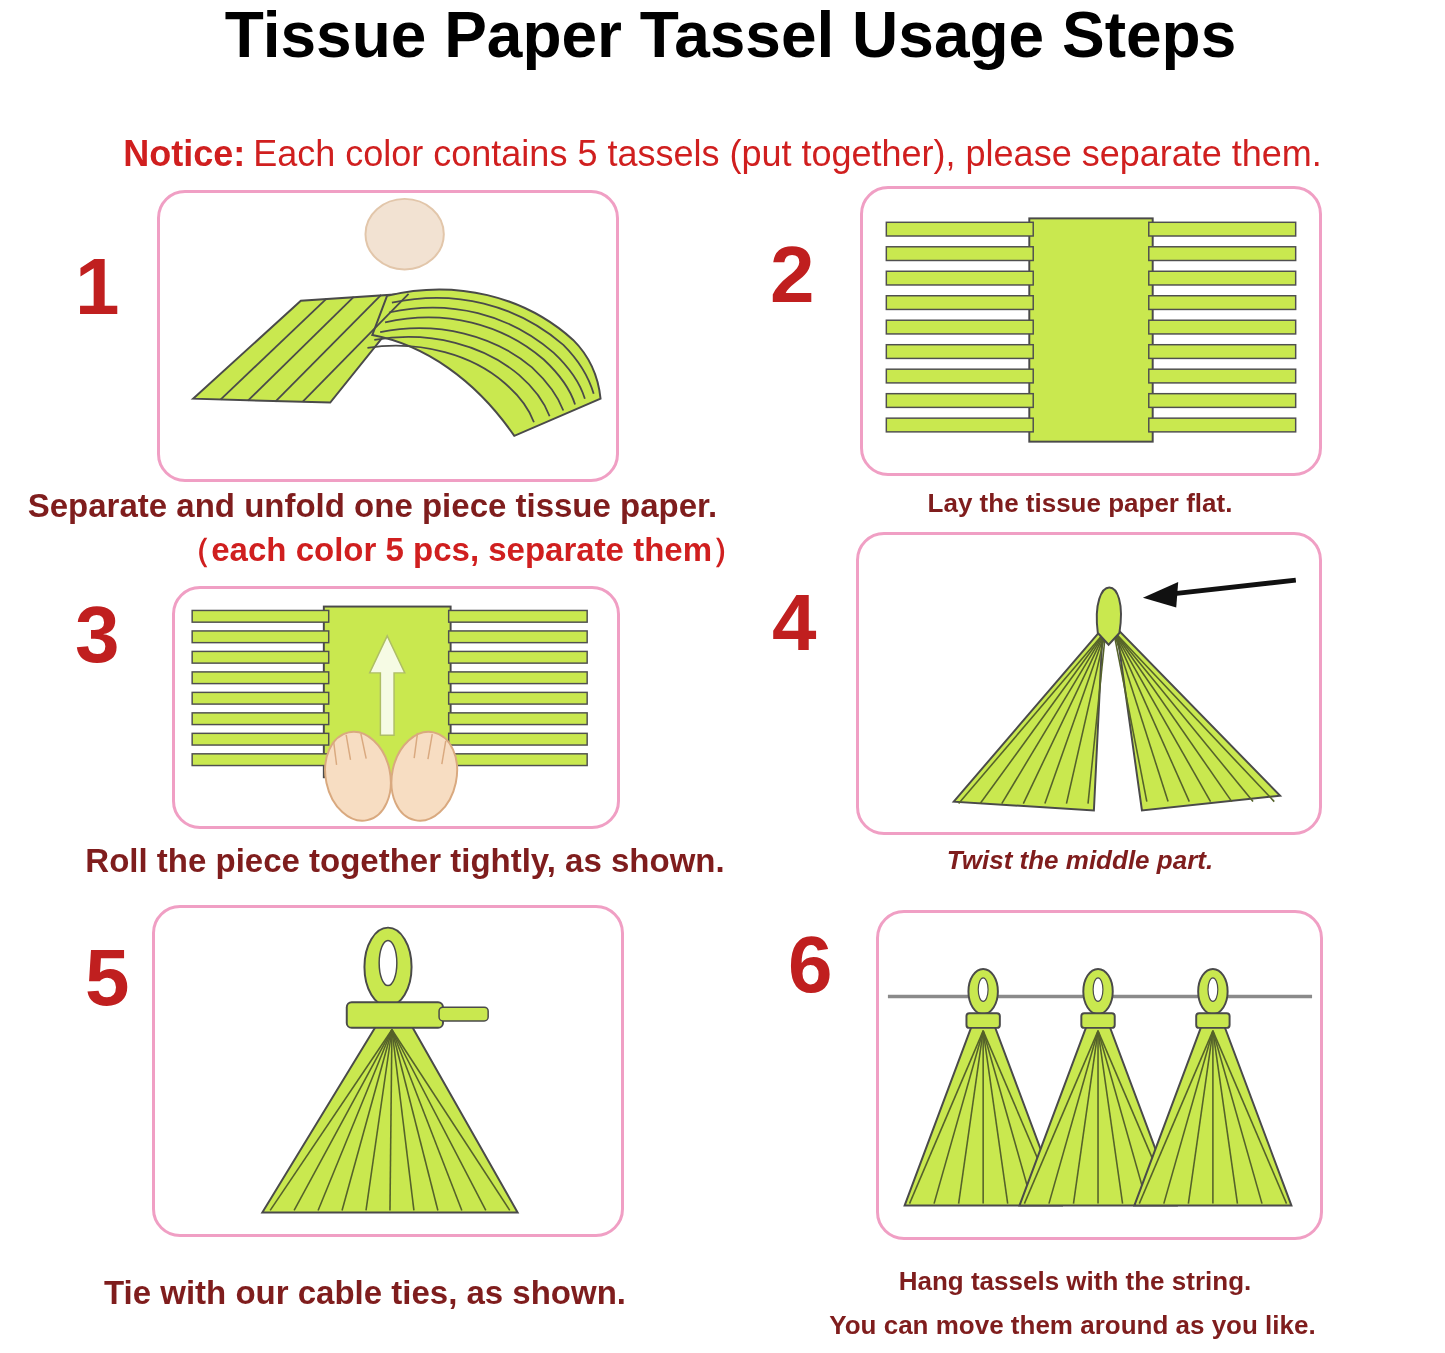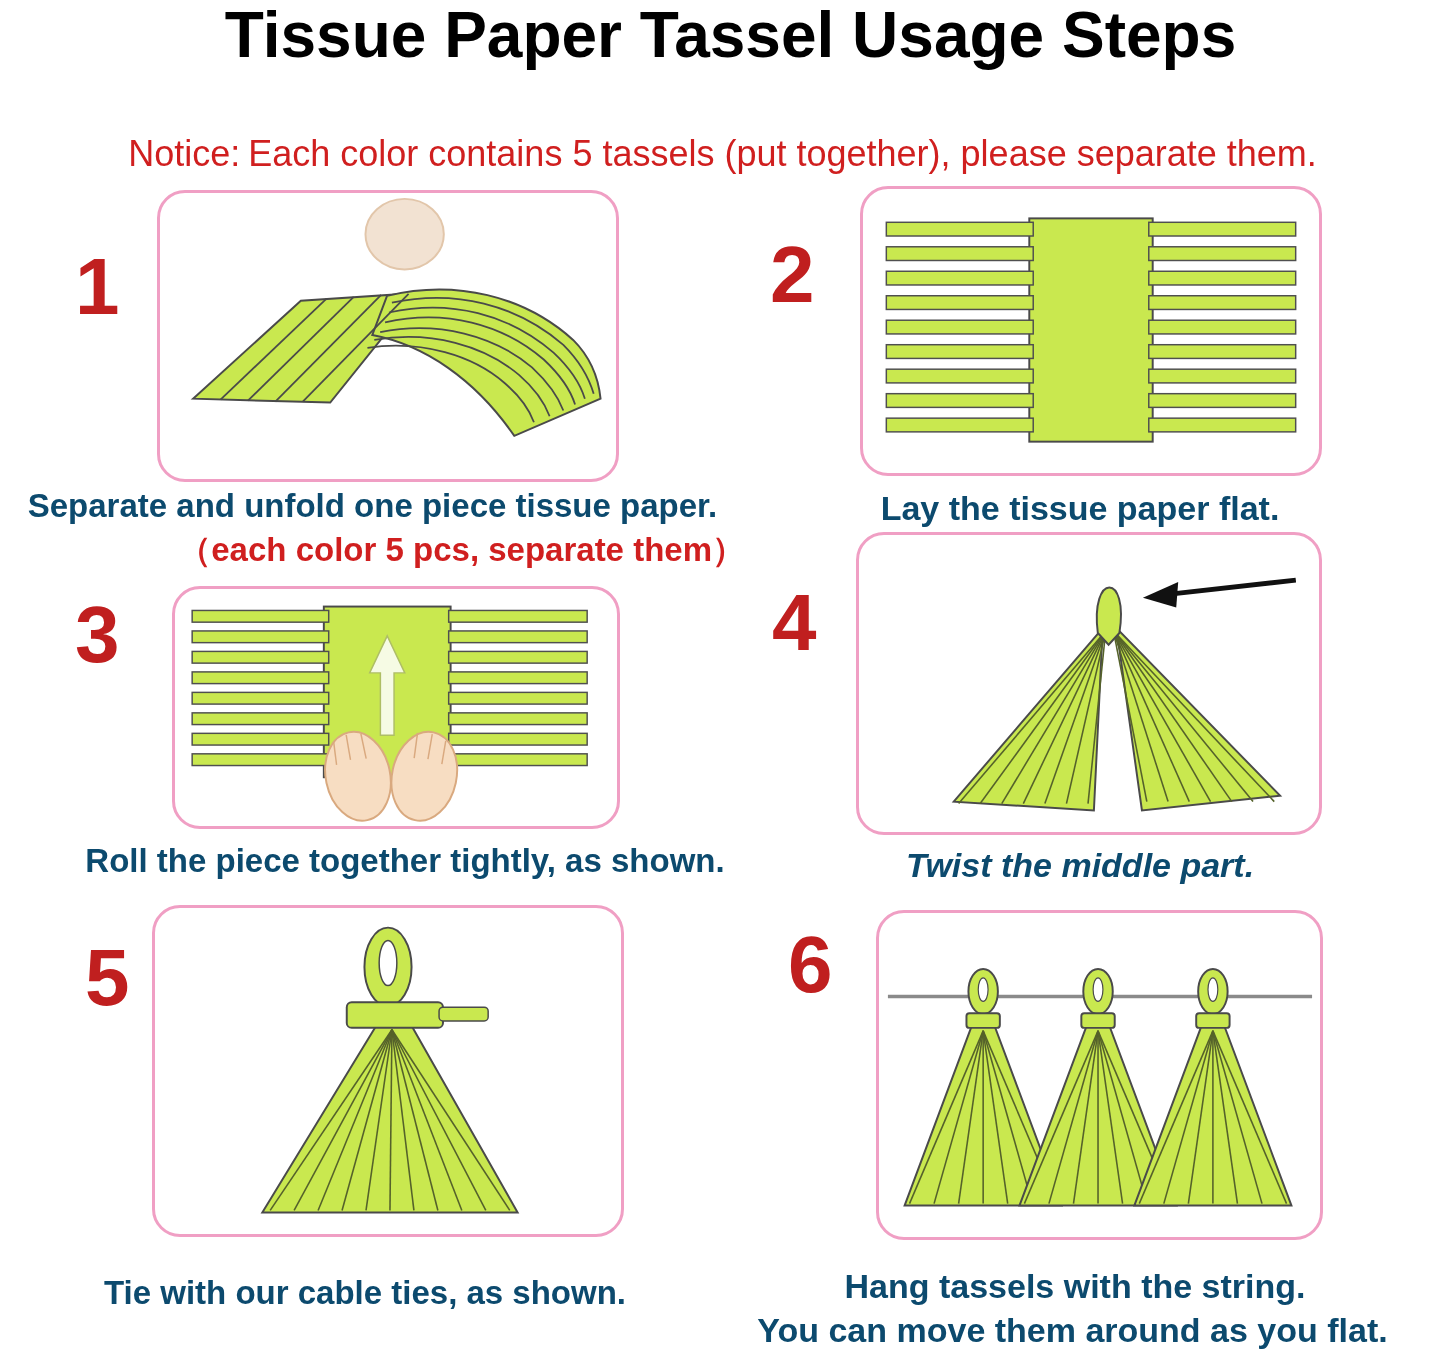--- a/index.html
+++ b/index.html
@@ -11,34 +11,34 @@
   .title {
     position:absolute; top:2px; left:0; width:100%;
     text-align:center; font-size:64px; font-weight:bold; color:#000;
     line-height:1.05;
     padding-left:16px;
   }
   .notice {
     position:absolute; top:133px; left:0; width:100%;
     text-align:center; font-size:36px; color:#d01f1f;
   }
-  .notice .notice-label { font-weight:normal; margin-right:8px; }
+  .notice .notice-label { font-weight:bold; margin-right:8px; }
   .step-number {
     position:absolute; font-size:80px; font-weight:bold; color:#c01f1f; line-height:1;
   }
   .box {
     position:absolute; border:3px solid #f09fc4; border-radius:28px; background:#fff;
   }
   .box svg { width:100%; height:100%; display:block; }
   .caption {
-    position:absolute; font-size:33px; font-weight:bold; color:#0c4a6e; text-align:center;
+    position:absolute; font-size:33px; font-weight:bold; color:#7f1d1d; text-align:center;
     line-height:1.2;
   }
   .caption.red { color:#d01f1f;text-align:right; }
-  .big { font-size:34px; }
+  .big { font-size:26px; }
 
   
   .n1 { left:75px;  top:247px; }
   .n2 { left:770px; top:235px; }
   .n3 { left:75px;  top:595px; }
   .n4 { left:772px; top:583px; }
   .n5 { left:85px;  top:938px; }
   .n6 { left:788px; top:925px; }
 
   .b1 { left:157px; top:190px; width:462px; height:292px; }
@@ -285,16 +285,16 @@
               <line x1="339" y1="120" x2="339" y2="296"></line>
               <line x1="339" y1="120" x2="364" y2="296"></line>
               <line x1="339" y1="120" x2="389" y2="296"></line>
               <line x1="339" y1="120" x2="414" y2="296"></line>
             </g>
           <rect class="green" x="322" y="102" width="34" height="15" rx="3"></rect>
         </g>
       </svg>
     </div>
     <div class="caption c6 big">Hang tassels with the string.</div>
-    <div class="caption sub6 big">You can move them around as you flat.</div>
+    <div class="caption sub6 big">You can move them around as you like.</div>
   </div>
 
 </div>
 
 </body></html>

